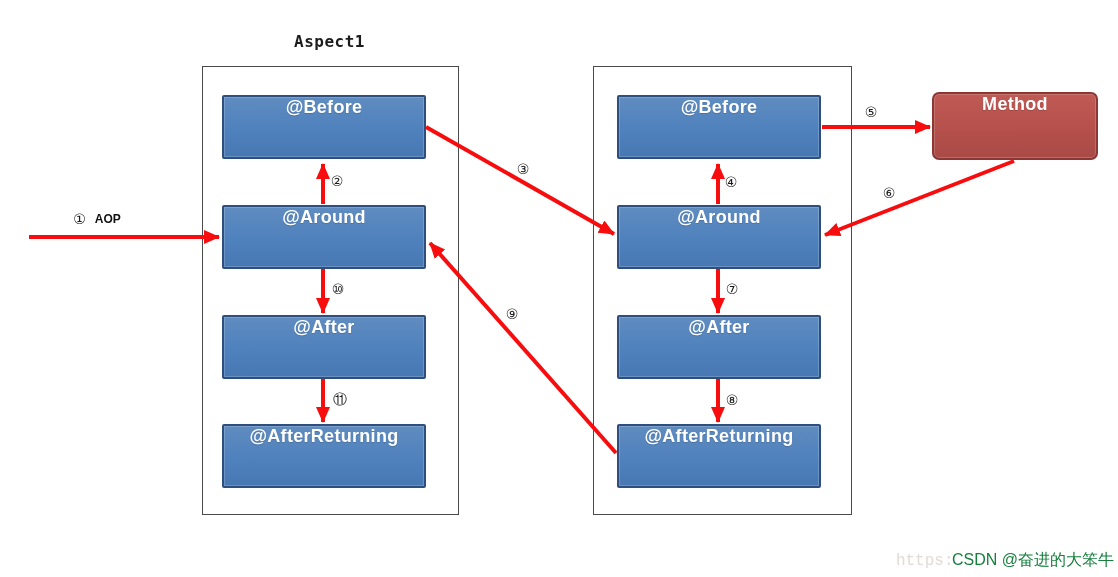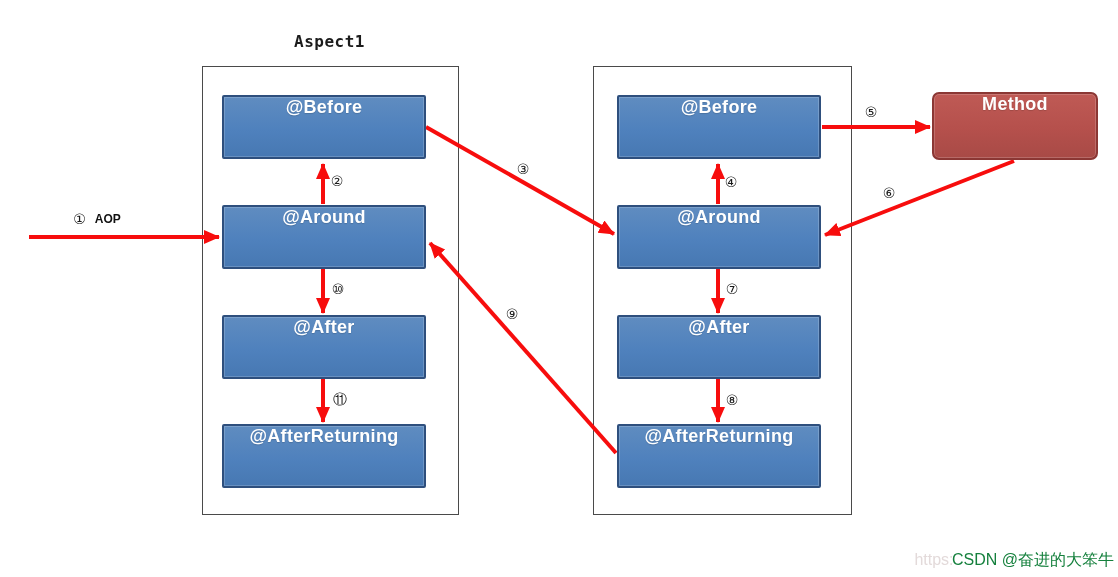--- a/index.html
+++ b/index.html
@@ -77,20 +77,21 @@
   .watermark {
     position: absolute;
     right: 4px;
     bottom: 6px;
     font-size: 16px;
     white-space: nowrap;
   }
   .watermark .faint {
     color: #e3dada;
     margin-right: -6px;
+    font-family: Liberation Mono, monospace;
   }
   .watermark .main {
     color: #15803d;
     text-shadow: 1px 1px 0 #ffffff;
   }
 </style>
 </head>
 <body>
 
 <div class="stage">

